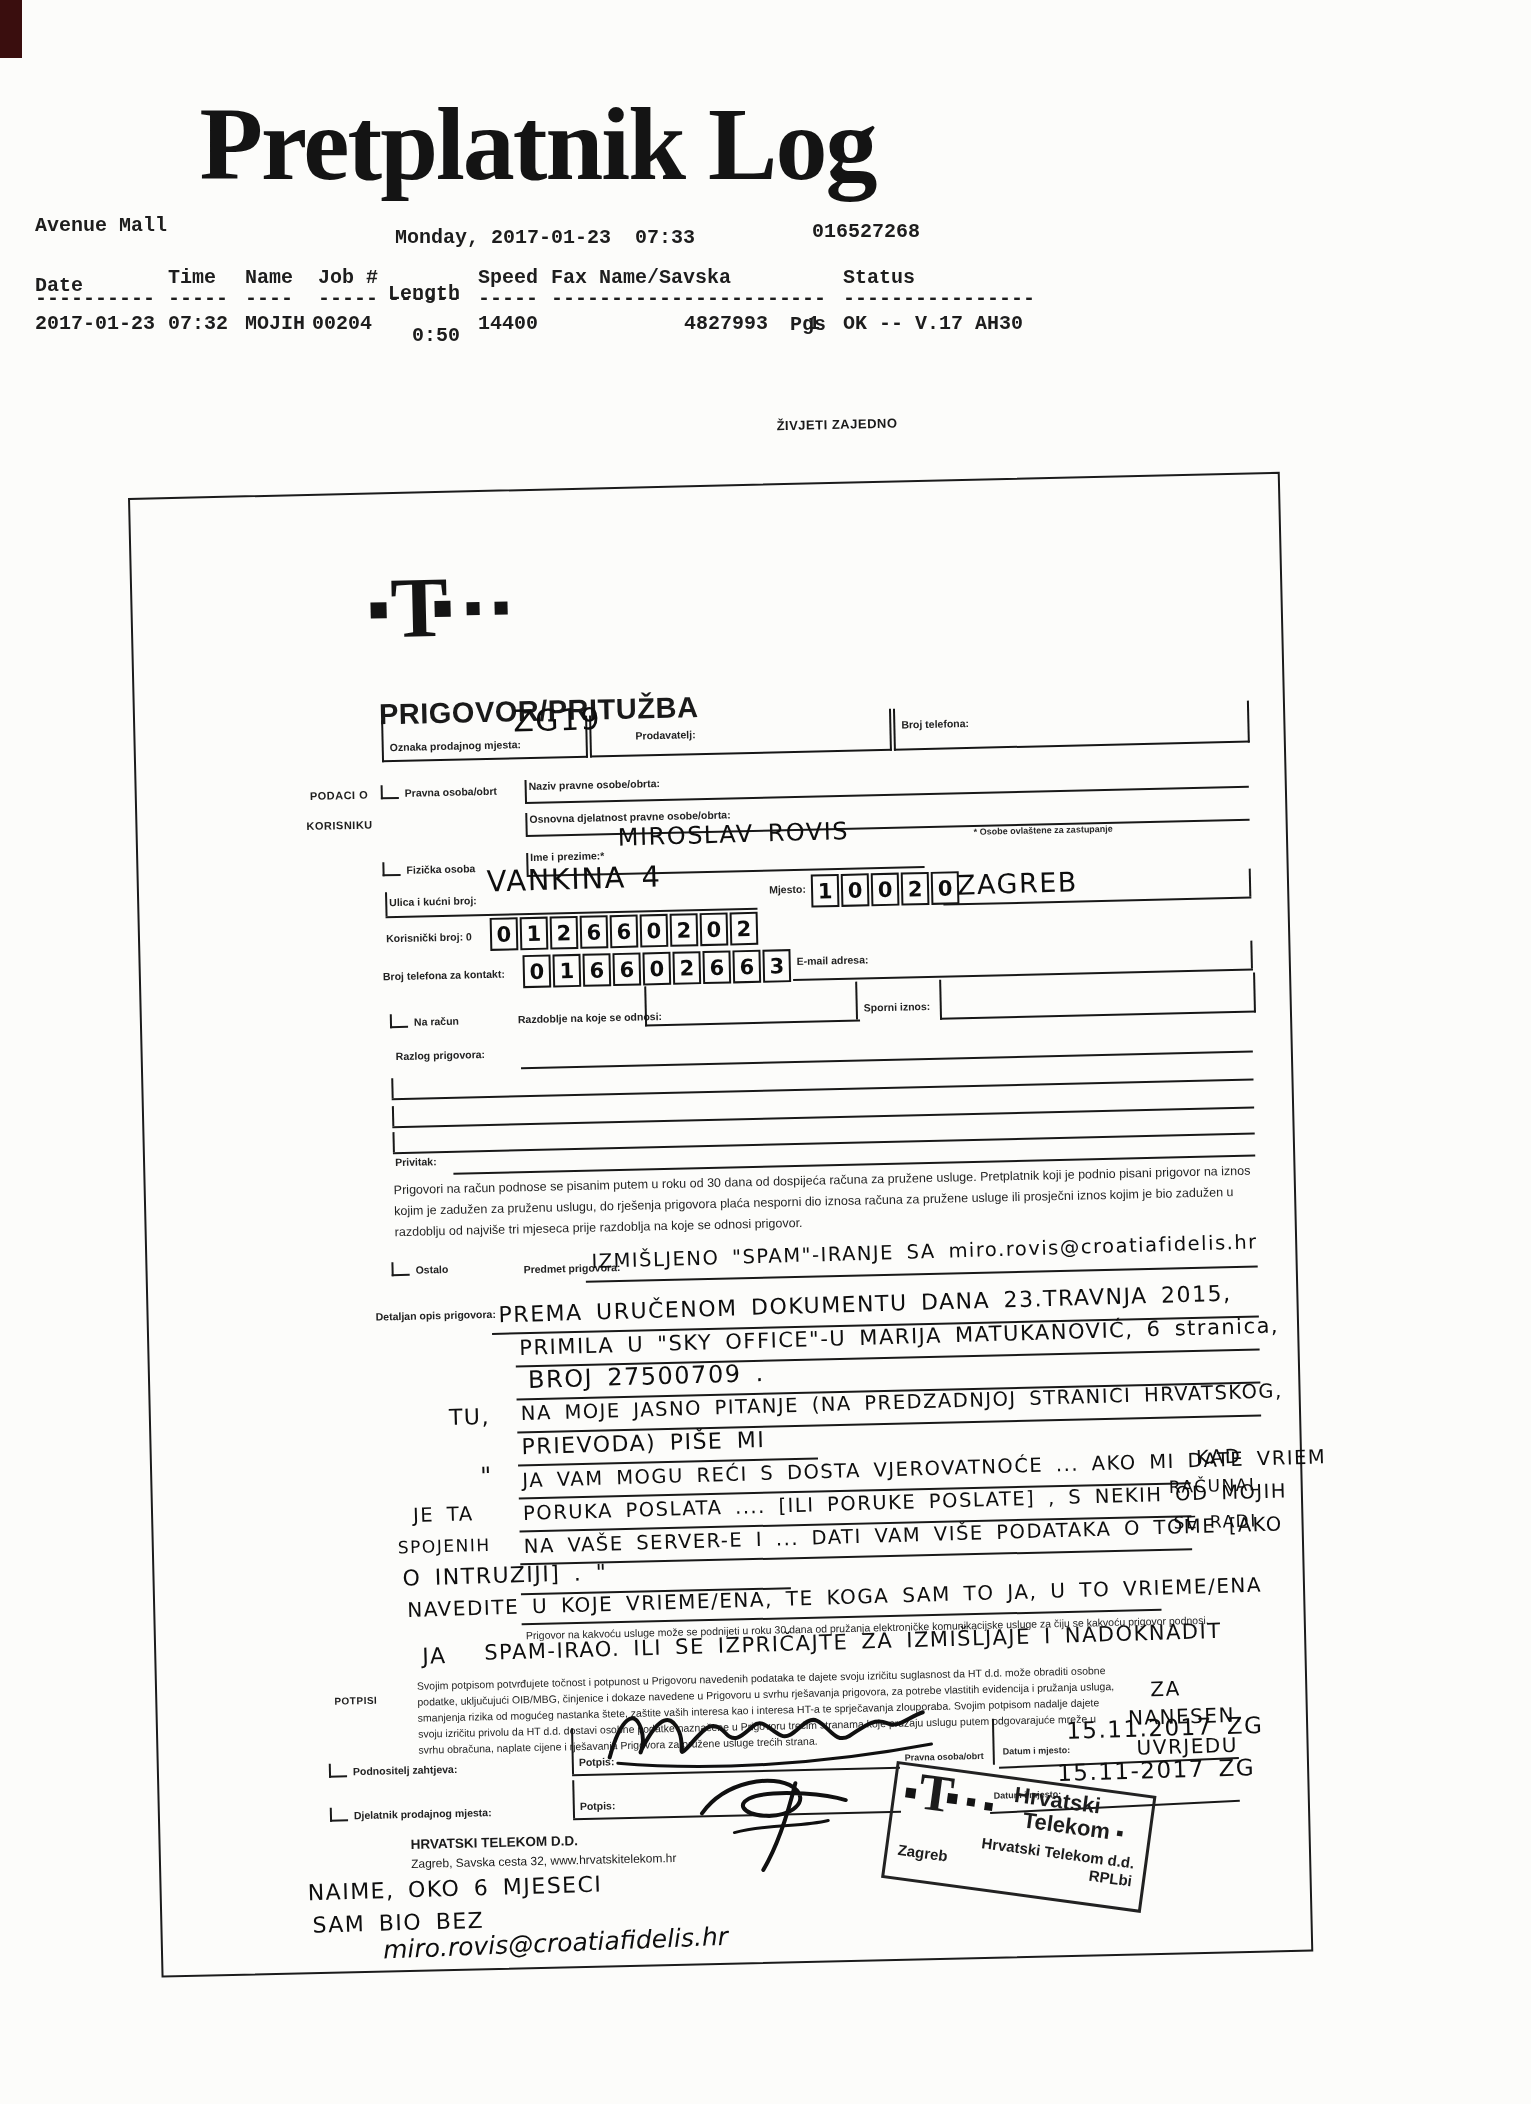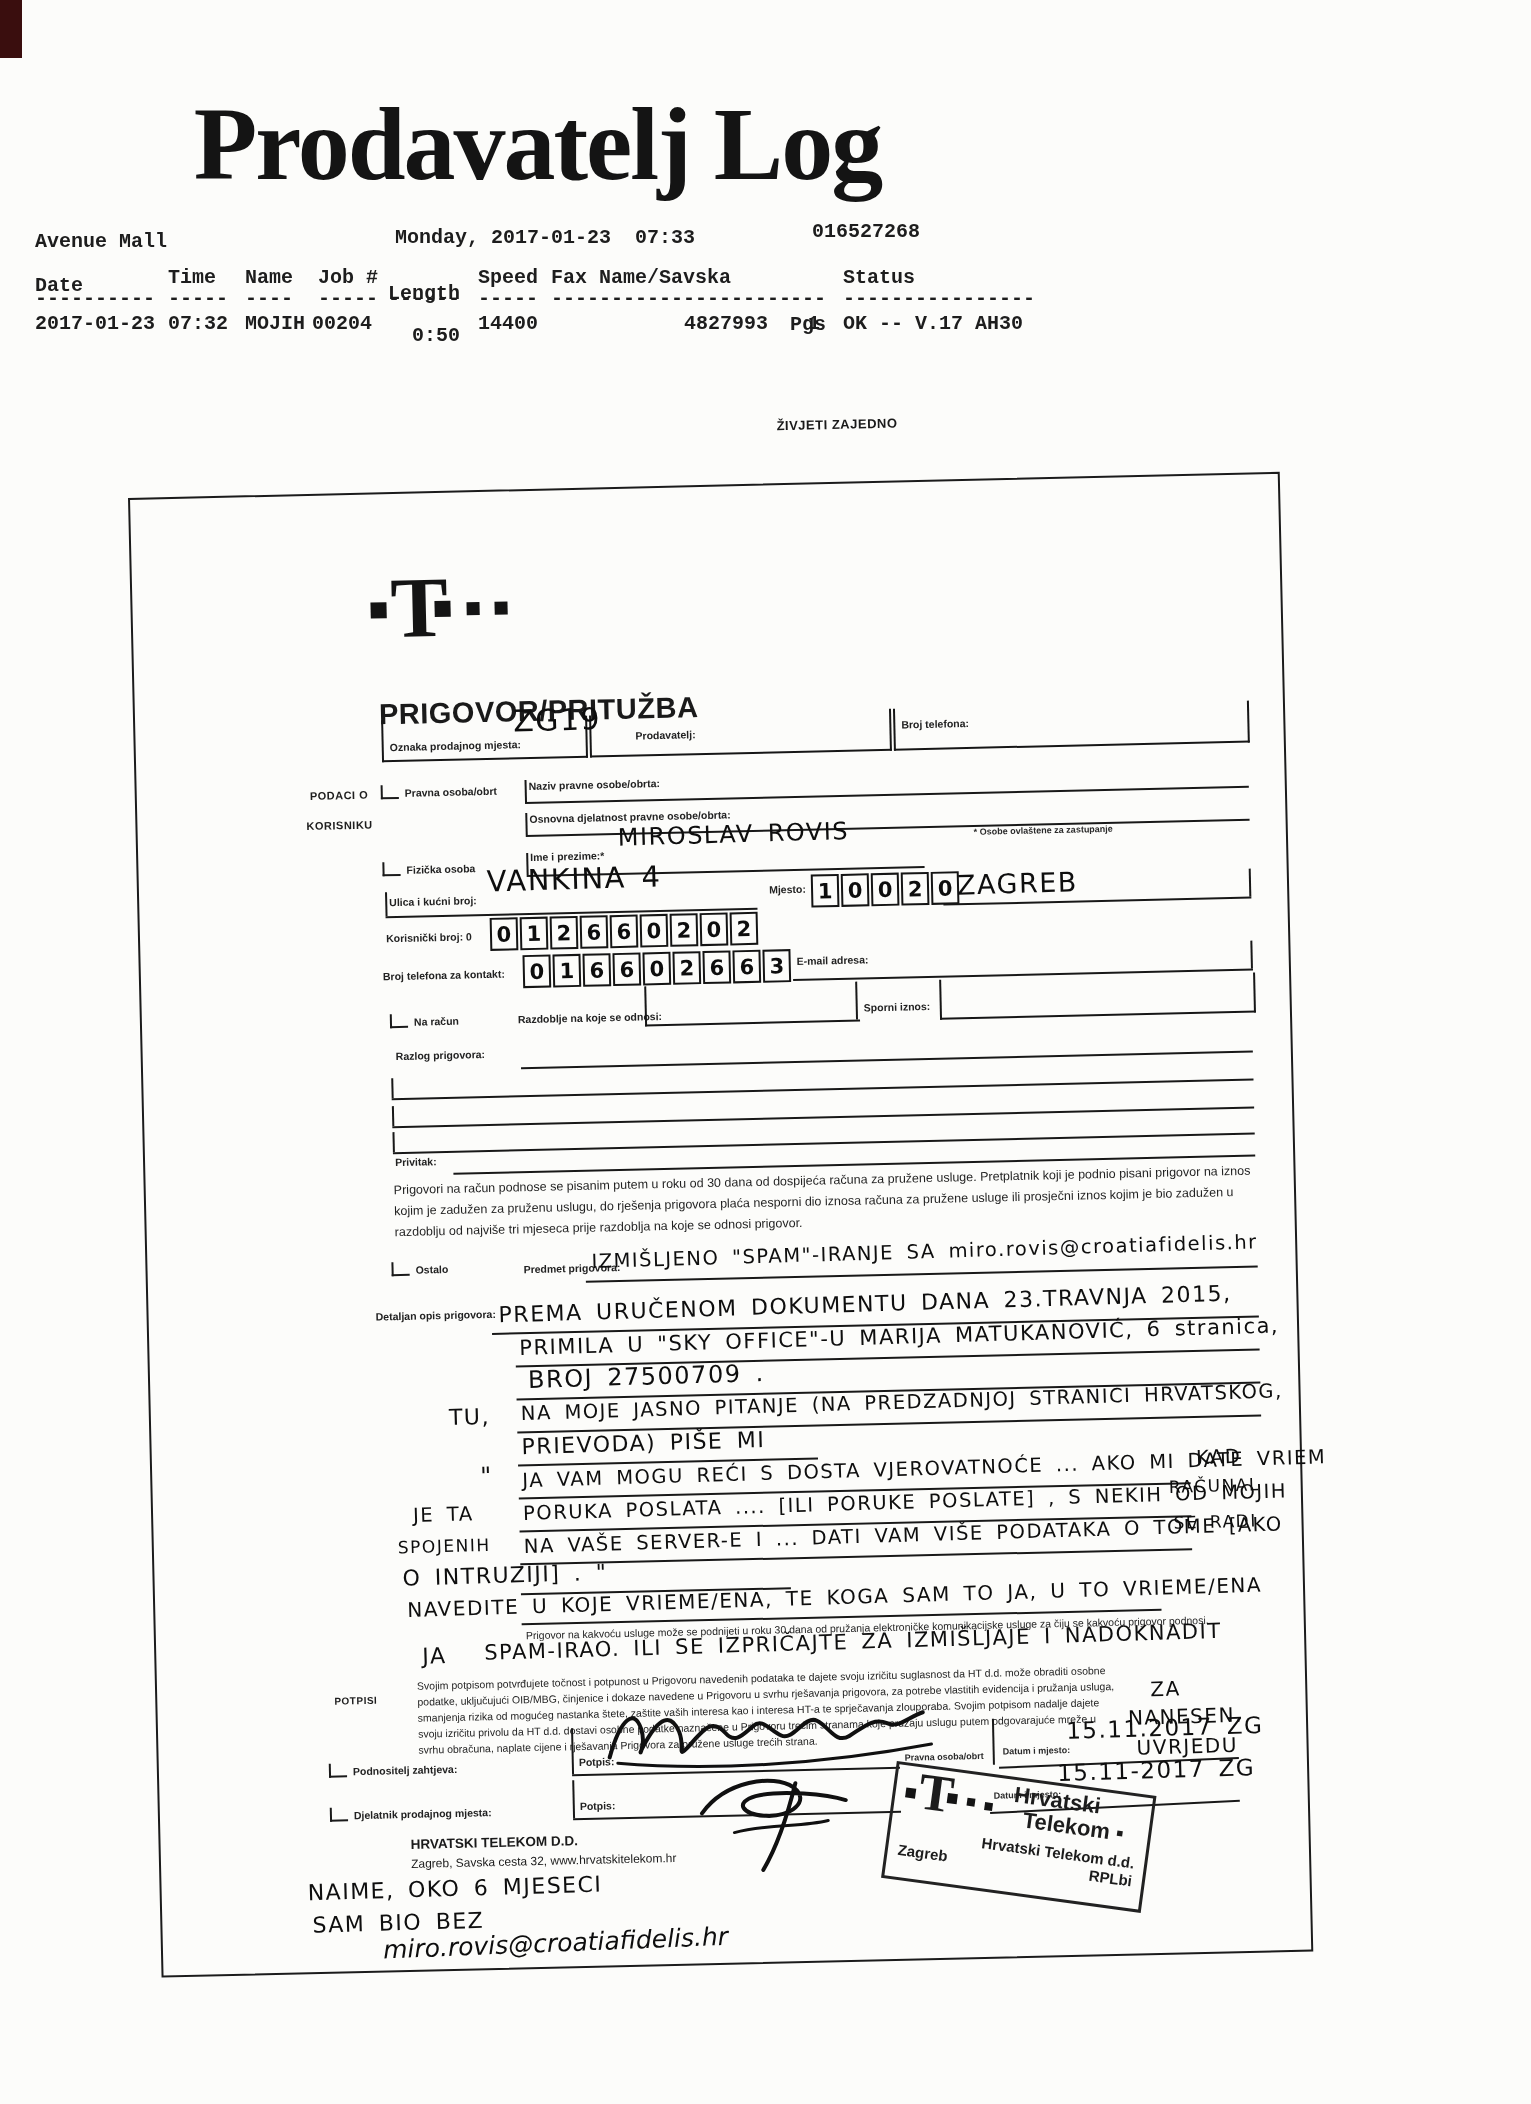--- a/index.html
+++ b/index.html
@@ -31,23 +31,23 @@
          transform:rotate(9deg);transform-origin:0 0;padding:4px 10px;box-sizing:border-box;color:#1c1c1c;}
   .sigline{stroke:#101010;fill:none;stroke-linecap:round;}
 </style>
 </head>
 <body>
 
 <div class="page">
 
   <div class="abs" style="left:0;top:0;width:22px;height:58px;background:#3a0e0e;"></div>
 
-  <div class="abs title" style="left:0;top:84px;width:1075px;text-align:center;">Prodavatelj Log</div>
-
-  <div class="abs mono" style="left:35px;top:230px;">Avenue Mall</div>
+  <div class="abs title" style="left:0;top:84px;width:1075px;text-align:center;">Pretplatnik Log</div>
+
+  <div class="abs mono" style="left:35px;top:214px;">Avenue Mall</div>
   <div class="abs mono" style="left:395px;top:226px;">Monday, 2017-01-23  07:33</div>
   <div class="abs mono" style="left:812px;top:220px;">016527268</div>
 
   <div>
     <span class="abs mono" style="left:35px;top:266px;margin-top:8px;">Date</span>
     <span class="abs mono" style="left:168px;top:266px;">Time</span>
     <span class="abs mono" style="left:245px;top:266px;">Name</span>
     <span class="abs mono" style="left:318px;top:266px;">Job #</span>
     <span class="abs mono" style="left:388px;top:282px;">Length</span>
     <span class="abs mono" style="left:478px;top:266px;">Speed</span>

